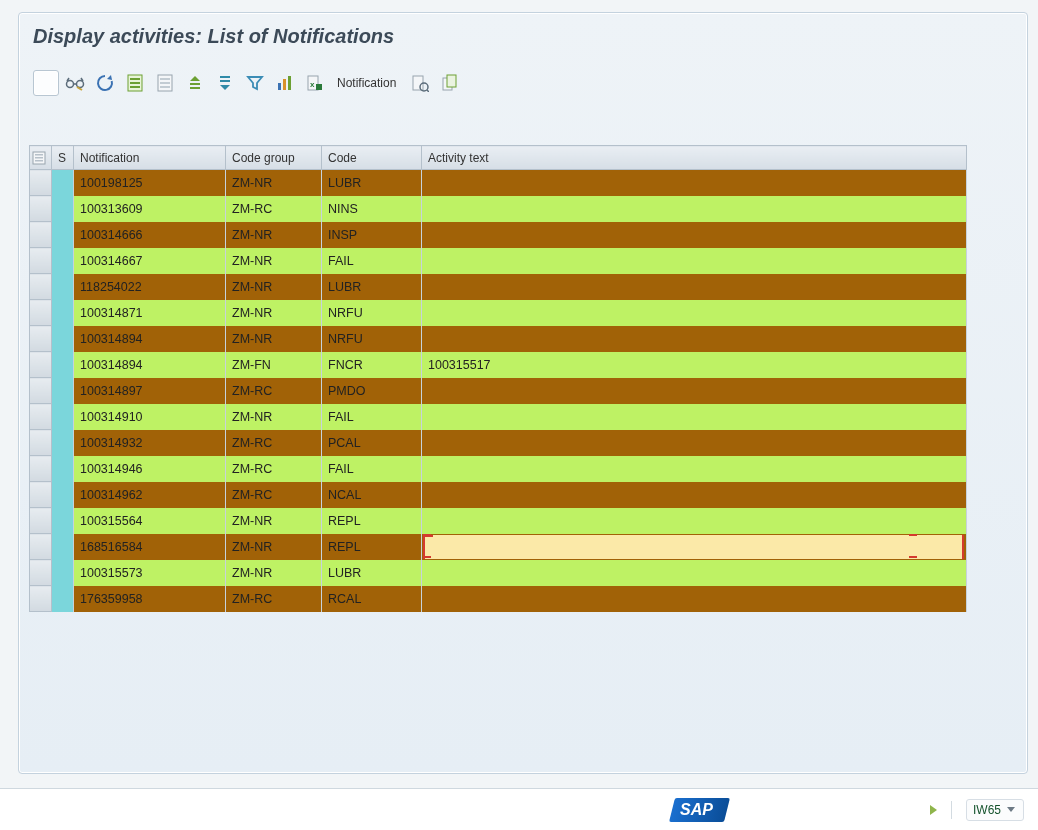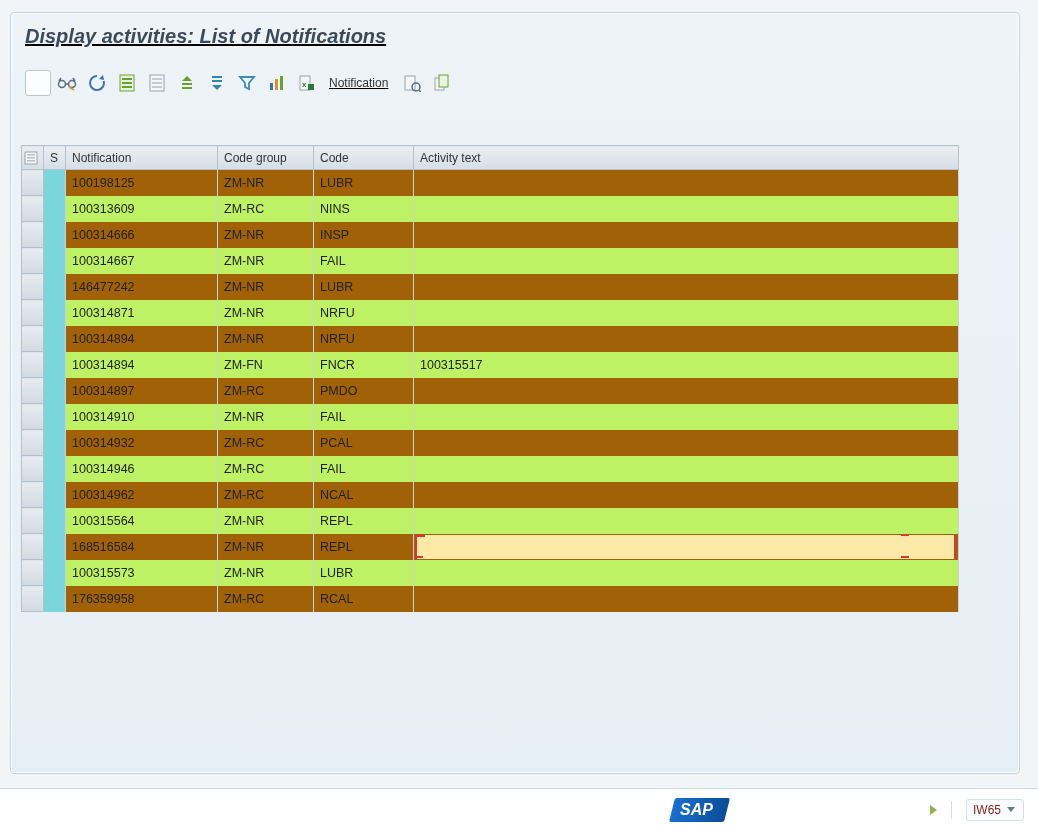--- a/index.html
+++ b/index.html
@@ -7,29 +7,28 @@
     font-family: Arial, Helvetica, sans-serif;
     font-size: 12px;
     background: #f2f5f7;
     width: 1038px;
     height: 830px;
     overflow: hidden;
     position: relative;
   }
   .panel {
     position: absolute;
-    left: 10px;
+    left: 18px;
     top: 12px;
     width: 1010px;
     height: 762px;
     background: linear-gradient(to bottom, #eef3f7, #e6eef5);
     border: 1px solid #c4d2de;
     border-radius: 4px;
     box-shadow: inset 0 0 0 1px #fff;
-    text-decoration: underline;
   }
   .titlebar {
     height: 48px;
     padding: 12px 14px 0 14px;
     font-size: 20px;
     font-weight: bold;
     font-style: italic;
     color: #3c4a58;
   }
   .toolbar {
@@ -150,21 +149,21 @@
     font-size: 16px;
     padding: 3px 14px 3px 8px;
     transform: skewX(-14deg);
     position: absolute;
     left: 672px;
     border-radius: 2px;
   }
   .sap-logo span { display:inline-block; transform: skewX(14deg);}
   .tcode-chip {
     display: flex; align-items: center; gap: 6px;
-    font-size: 12px; color: #7f1d1d;
+    font-size: 12px; color: #14532d;
     border: 1px solid #d7dee5;
     padding: 3px 8px 3px 6px;
     border-radius: 3px;
     background: #fbfcfd;
   }
   .tri-play {
     width:0;height:0;
     border-top:5px solid transparent;
     border-bottom:5px solid transparent;
     border-left:7px solid #8fb54b;
@@ -333,21 +332,21 @@
             <td>100314667</td>
             <td>ZM-NR</td>
             <td>FAIL</td>
             <td class="act-cell"></td>
           </tr>
           <tr class="row">
             <td class="row-sel"></td>
             <td class="s-col">
               <span class="cyan-mark"></span>
             </td>
-            <td>146477242</td>
+            <td>118254022</td>
             <td>ZM-NR</td>
             <td>LUBR</td>
             <td class="act-cell"></td>
           </tr>
           <tr class="row alt">
             <td class="row-sel"></td>
             <td class="s-col">
               <span class="cyan-mark"></span>
             </td>
             <td>100314871</td>

